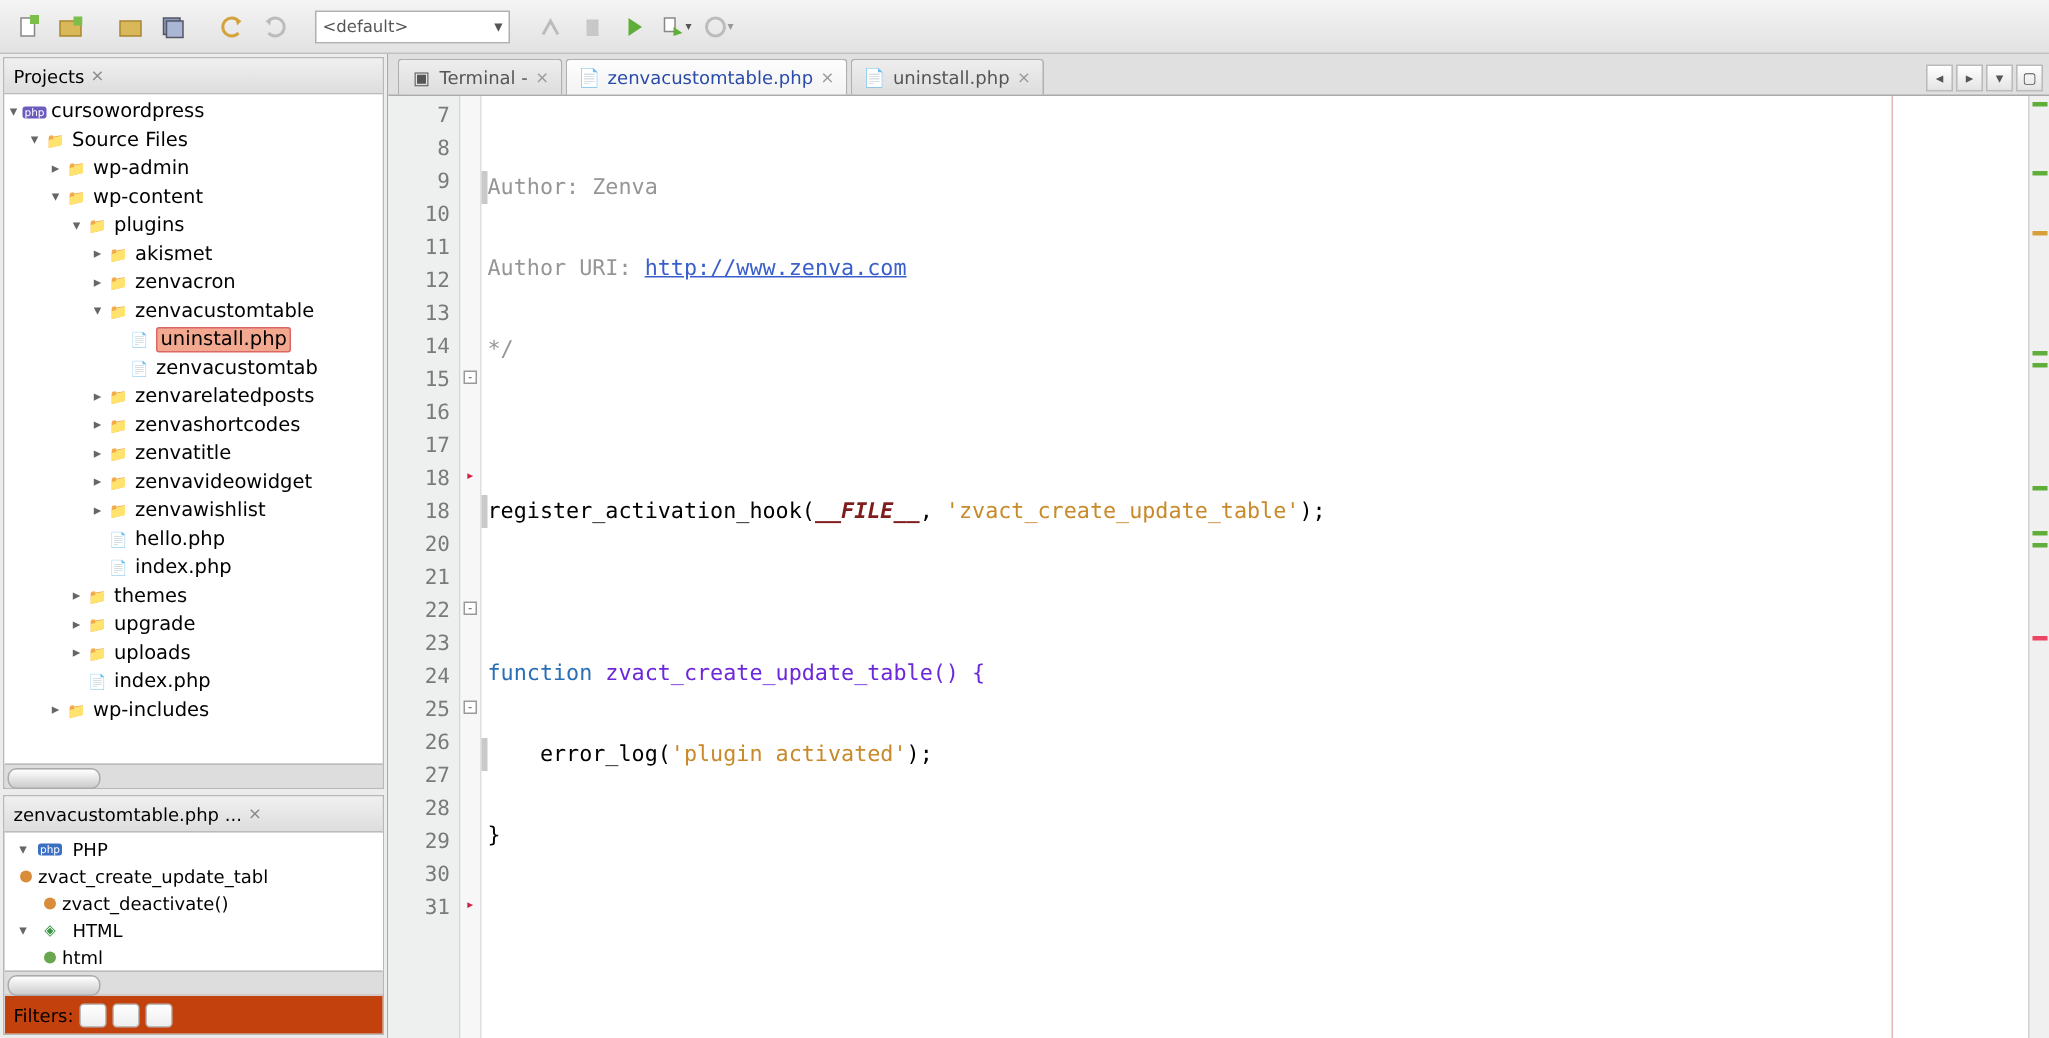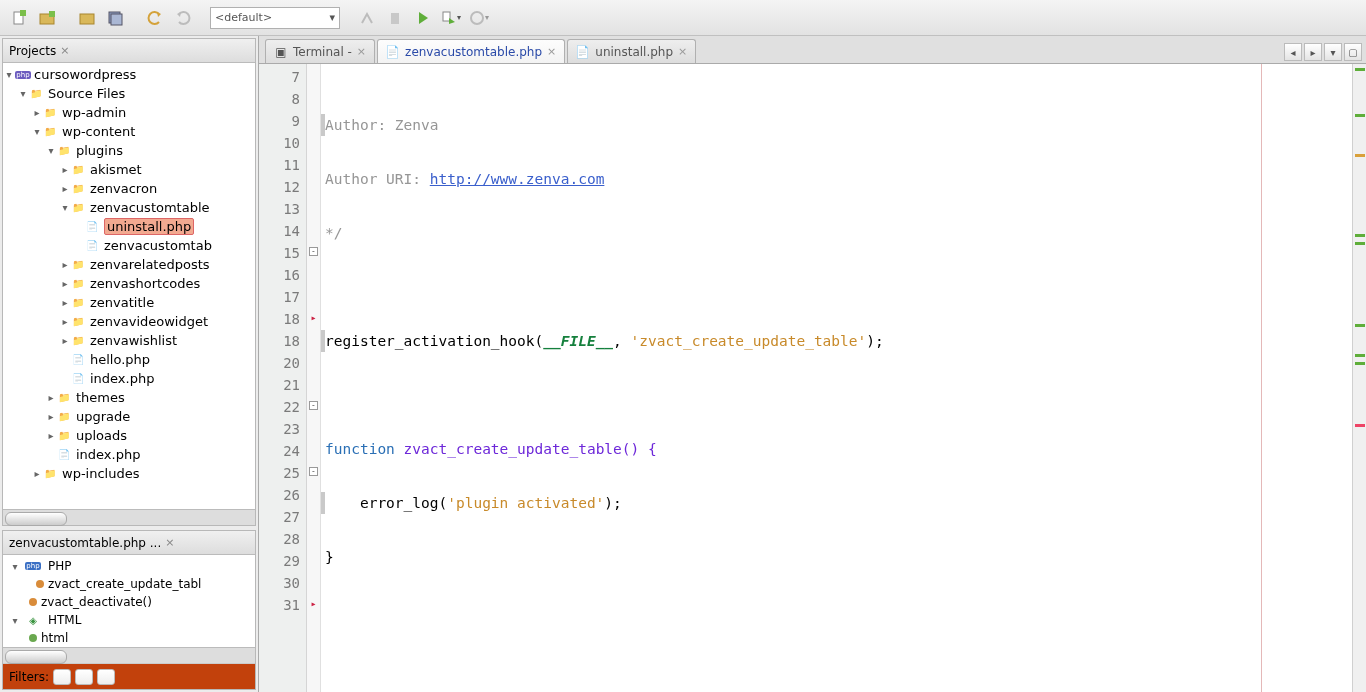--- a/index.html
+++ b/index.html
@@ -268,21 +268,21 @@
 .err-strip {
   width:14px;
   background:#f0f0f0;
   border-left:1px solid #d0d0d0;
   position:relative;
 }
 .strip-mark { position:absolute; left:2px; width:10px; height:3px; }
 .kw { color:#2a6fb5; }
 .str { color:#c88a2a; }
 .cmt { color:#969696; }
-.magic { color:#15803d; font-style:italic; font-weight:bold;text-align:center; }
+.magic { color:#7f1d1d; font-style:italic; font-weight:bold;text-align:center; }
 .fn-def { color:#6d28d9; }
 a.code-link { color:#3a5fcc; text-decoration:underline; }
 .red-arrow { color:#c24; font-size:10px; }
 </style>
 </head>
 <body>
 
 <div class="toolbar-main">
   <div class="tb-btn">
       <svg width="16" height="16">
@@ -484,21 +484,21 @@
         <span class="closer">×</span>
       </div>
       <div class="navigator-list">
         <div class="nav-row">
             <span class="tw">▾</span>
             <span class="node-icon">
               <span class="php-badge" style="background:#3a6fc4;">php</span>
             </span>
             <span>PHP</span>
           </div>
-        <div class="nav-row" style="padding-left:33px;">
+        <div class="nav-row" style="padding-left:10px;">
             <span class="bullet-orange"></span>
             <span>zvact_create_update_tabl</span>
           </div>
         <div class="nav-row" style="padding-left:26px;">
             <span class="bullet-orange"></span>
             <span>zvact_deactivate()</span>
           </div>
         <div class="nav-row">
             <span class="tw">▾</span>
             <span class="node-icon" style="color:#3a9440;">◈</span>

